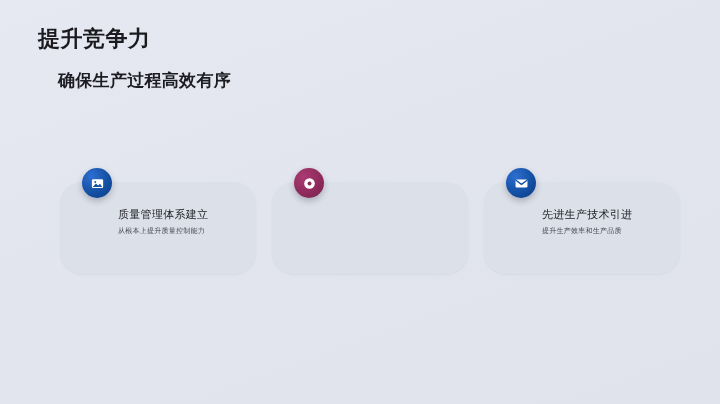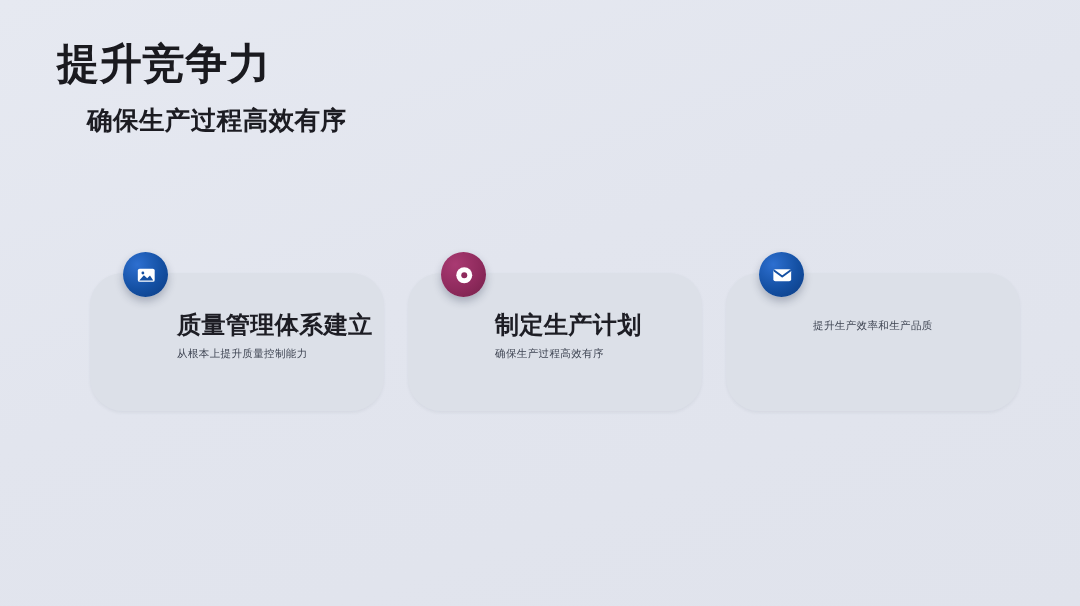--- a/index.html
+++ b/index.html
@@ -21,21 +21,21 @@
     height: 404px;
     background: linear-gradient(160deg, #e6e9f1 0%, #e2e5ee 45%, #e0e3ec 100%);
     overflow: hidden;
   }
 
   
   .main-title {
     position: absolute;
     left: 38px;
     top: 26px;
-    font-size: 28px;
+    font-size: 22px;
     font-weight: bold;
     color: #1a1a1f;
     letter-spacing: 0.5px;
     line-height: 1.2;
   }
 
   .section-heading {
     position: absolute;
     left: 58px;
     top: 70px;
@@ -98,22 +98,22 @@
   .card-icon svg { display: block; }
 
   .card-body {
     position: absolute;
     left: 58px;
     top: 26px;
     width: 130px;
   }
 
   .card-title {
-    font-size: 16px;
-    font-weight: bold;
+    font-size: 11px;
+    font-weight: normal;
     color: #1d1d24;
     letter-spacing: 0.3px;
     line-height: 1.2;
     white-space: nowrap;
   }
 
   .card-desc {
     margin-top: 5px;
     font-size: 7px;
     font-weight: normal;
@@ -149,32 +149,29 @@
       </div>
     </div>
 
     <div class="card">
       <div class="card-icon purple">
         <svg width="15" height="15" viewBox="0 0 24 24" aria-hidden="true">
           <circle cx="12" cy="12" r="8.5" fill="#ffffff"></circle>
           <circle cx="12" cy="12" r="3.2" fill="#8e2a5c"></circle>
         </svg>
       </div>
-      <div class="card-body">
-        <div class="card-title">制定生产计划</div>
-        <div class="card-desc">确保生产过程高效有序</div>
-      </div>
     </div>
 
     <div class="card">
       <div class="card-icon blue">
         <svg width="15" height="15" viewBox="0 0 24 24" aria-hidden="true">
           <rect x="2.5" y="5.5" width="19" height="13" rx="2.2" fill="#ffffff"></rect>
           <path d="M3.6 7.2 L12 13.4 L20.4 7.2" fill="none" stroke="#1450a3" stroke-width="2.1" stroke-linecap="round" stroke-linejoin="round"></path>
         </svg>
       </div>
       <div class="card-body">
+        <div class="card-title">先进生产技术引进</div>
         <div class="card-desc">提升生产效率和生产品质</div>
       </div>
     </div>
 
   </div>
 </div>
 
 </body></html>

